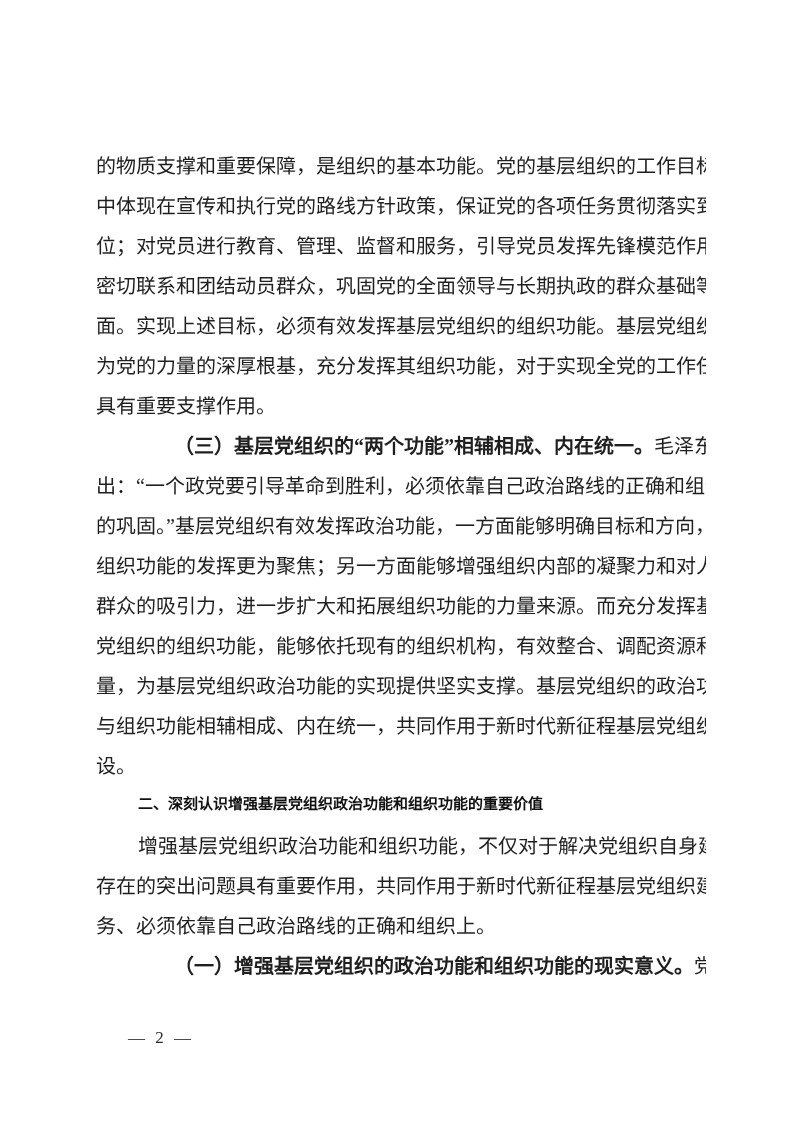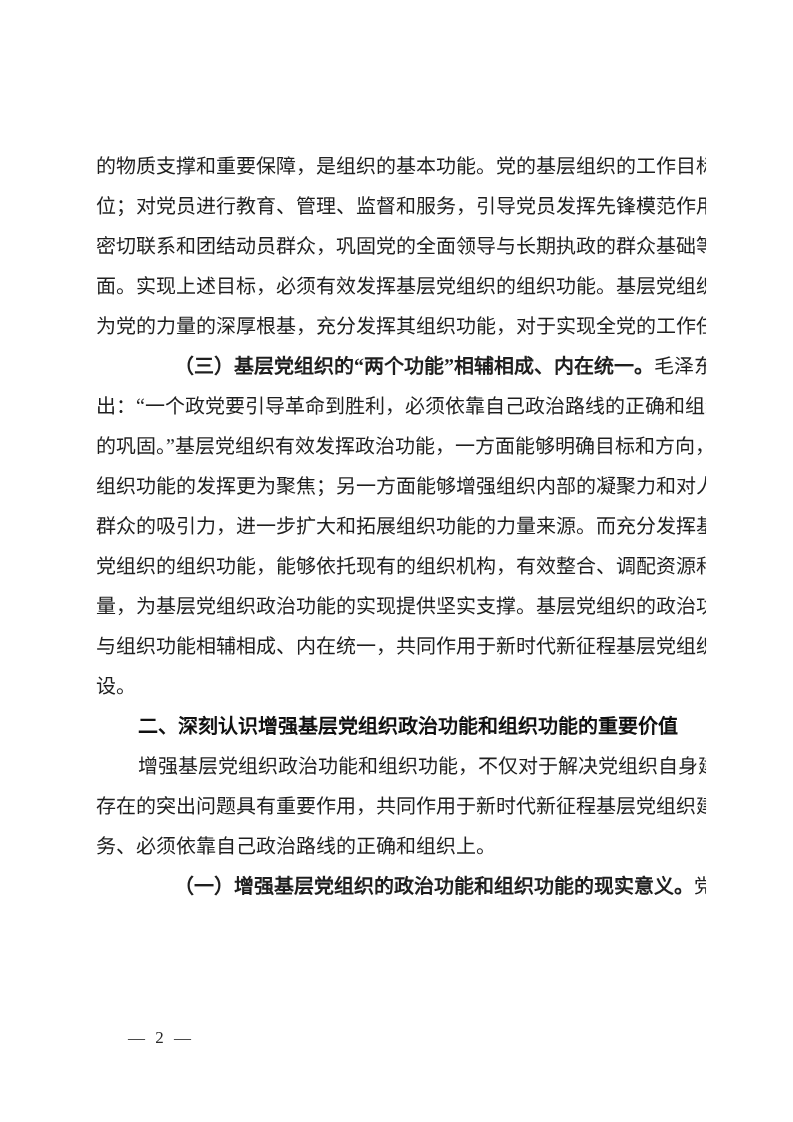--- a/index.html
+++ b/index.html
@@ -23,45 +23,47 @@
     text-align: justify;
   }
   .line {
     height: 40px;
     overflow: hidden;
     white-space: nowrap;
   }
   .indent { padding-left: 42px; }
   .lead { font-weight: 700; margin-left: 36px; }
   .heading-line {
-    font-family: Liberation Sans, sans-serif;
+    font-family: Liberation Mono, monospace;
     font-weight: 700;
-    font-size: 20px;
+    font-size: 15px;
     color: #111111;
   }
   .page-number {
     position: absolute;
     left: 128px;
     top: 1028px;
     font-size: 17px;
     letter-spacing: 3px;
     color: #2a2a2a;
   }
 </style>
 </head>
 <body>
 
 <div class="page">
   <div class="text-block">
 
     <div class="line">的物质支撑和重要保障，是组织的基本功能。党的基层组织的工作目标集</div>
+    <div class="line">中体现在宣传和执行党的路线方针政策，保证党的各项任务贯彻落实到</div>
     <div class="line">位；对党员进行教育、管理、监督和服务，引导党员发挥先锋模范作用；</div>
     <div class="line">密切联系和团结动员群众，巩固党的全面领导与长期执政的群众基础等方</div>
     <div class="line">面。实现上述目标，必须有效发挥基层党组织的组织功能。基层党组织作</div>
     <div class="line">为党的力量的深厚根基，充分发挥其组织功能，对于实现全党的工作任务</div>
+    <div class="line">具有重要支撑作用。</div>
 
     <div class="line indent">
       <span class="lead">（三）基层党组织的“两个功能”相辅相成、内在统一。</span><span>毛泽东曾指</span>
     </div>
     <div class="line">出：“一个政党要引导革命到胜利，必须依靠自己政治路线的正确和组织上</div>
     <div class="line">的巩固。”基层党组织有效发挥政治功能，一方面能够明确目标和方向，使</div>
     <div class="line">组织功能的发挥更为聚焦；另一方面能够增强组织内部的凝聚力和对人民</div>
     <div class="line">群众的吸引力，进一步扩大和拓展组织功能的力量来源。而充分发挥基层</div>
     <div class="line">党组织的组织功能，能够依托现有的组织机构，有效整合、调配资源和力</div>
     <div class="line">量，为基层党组织政治功能的实现提供坚实支撑。基层党组织的政治功能</div>

